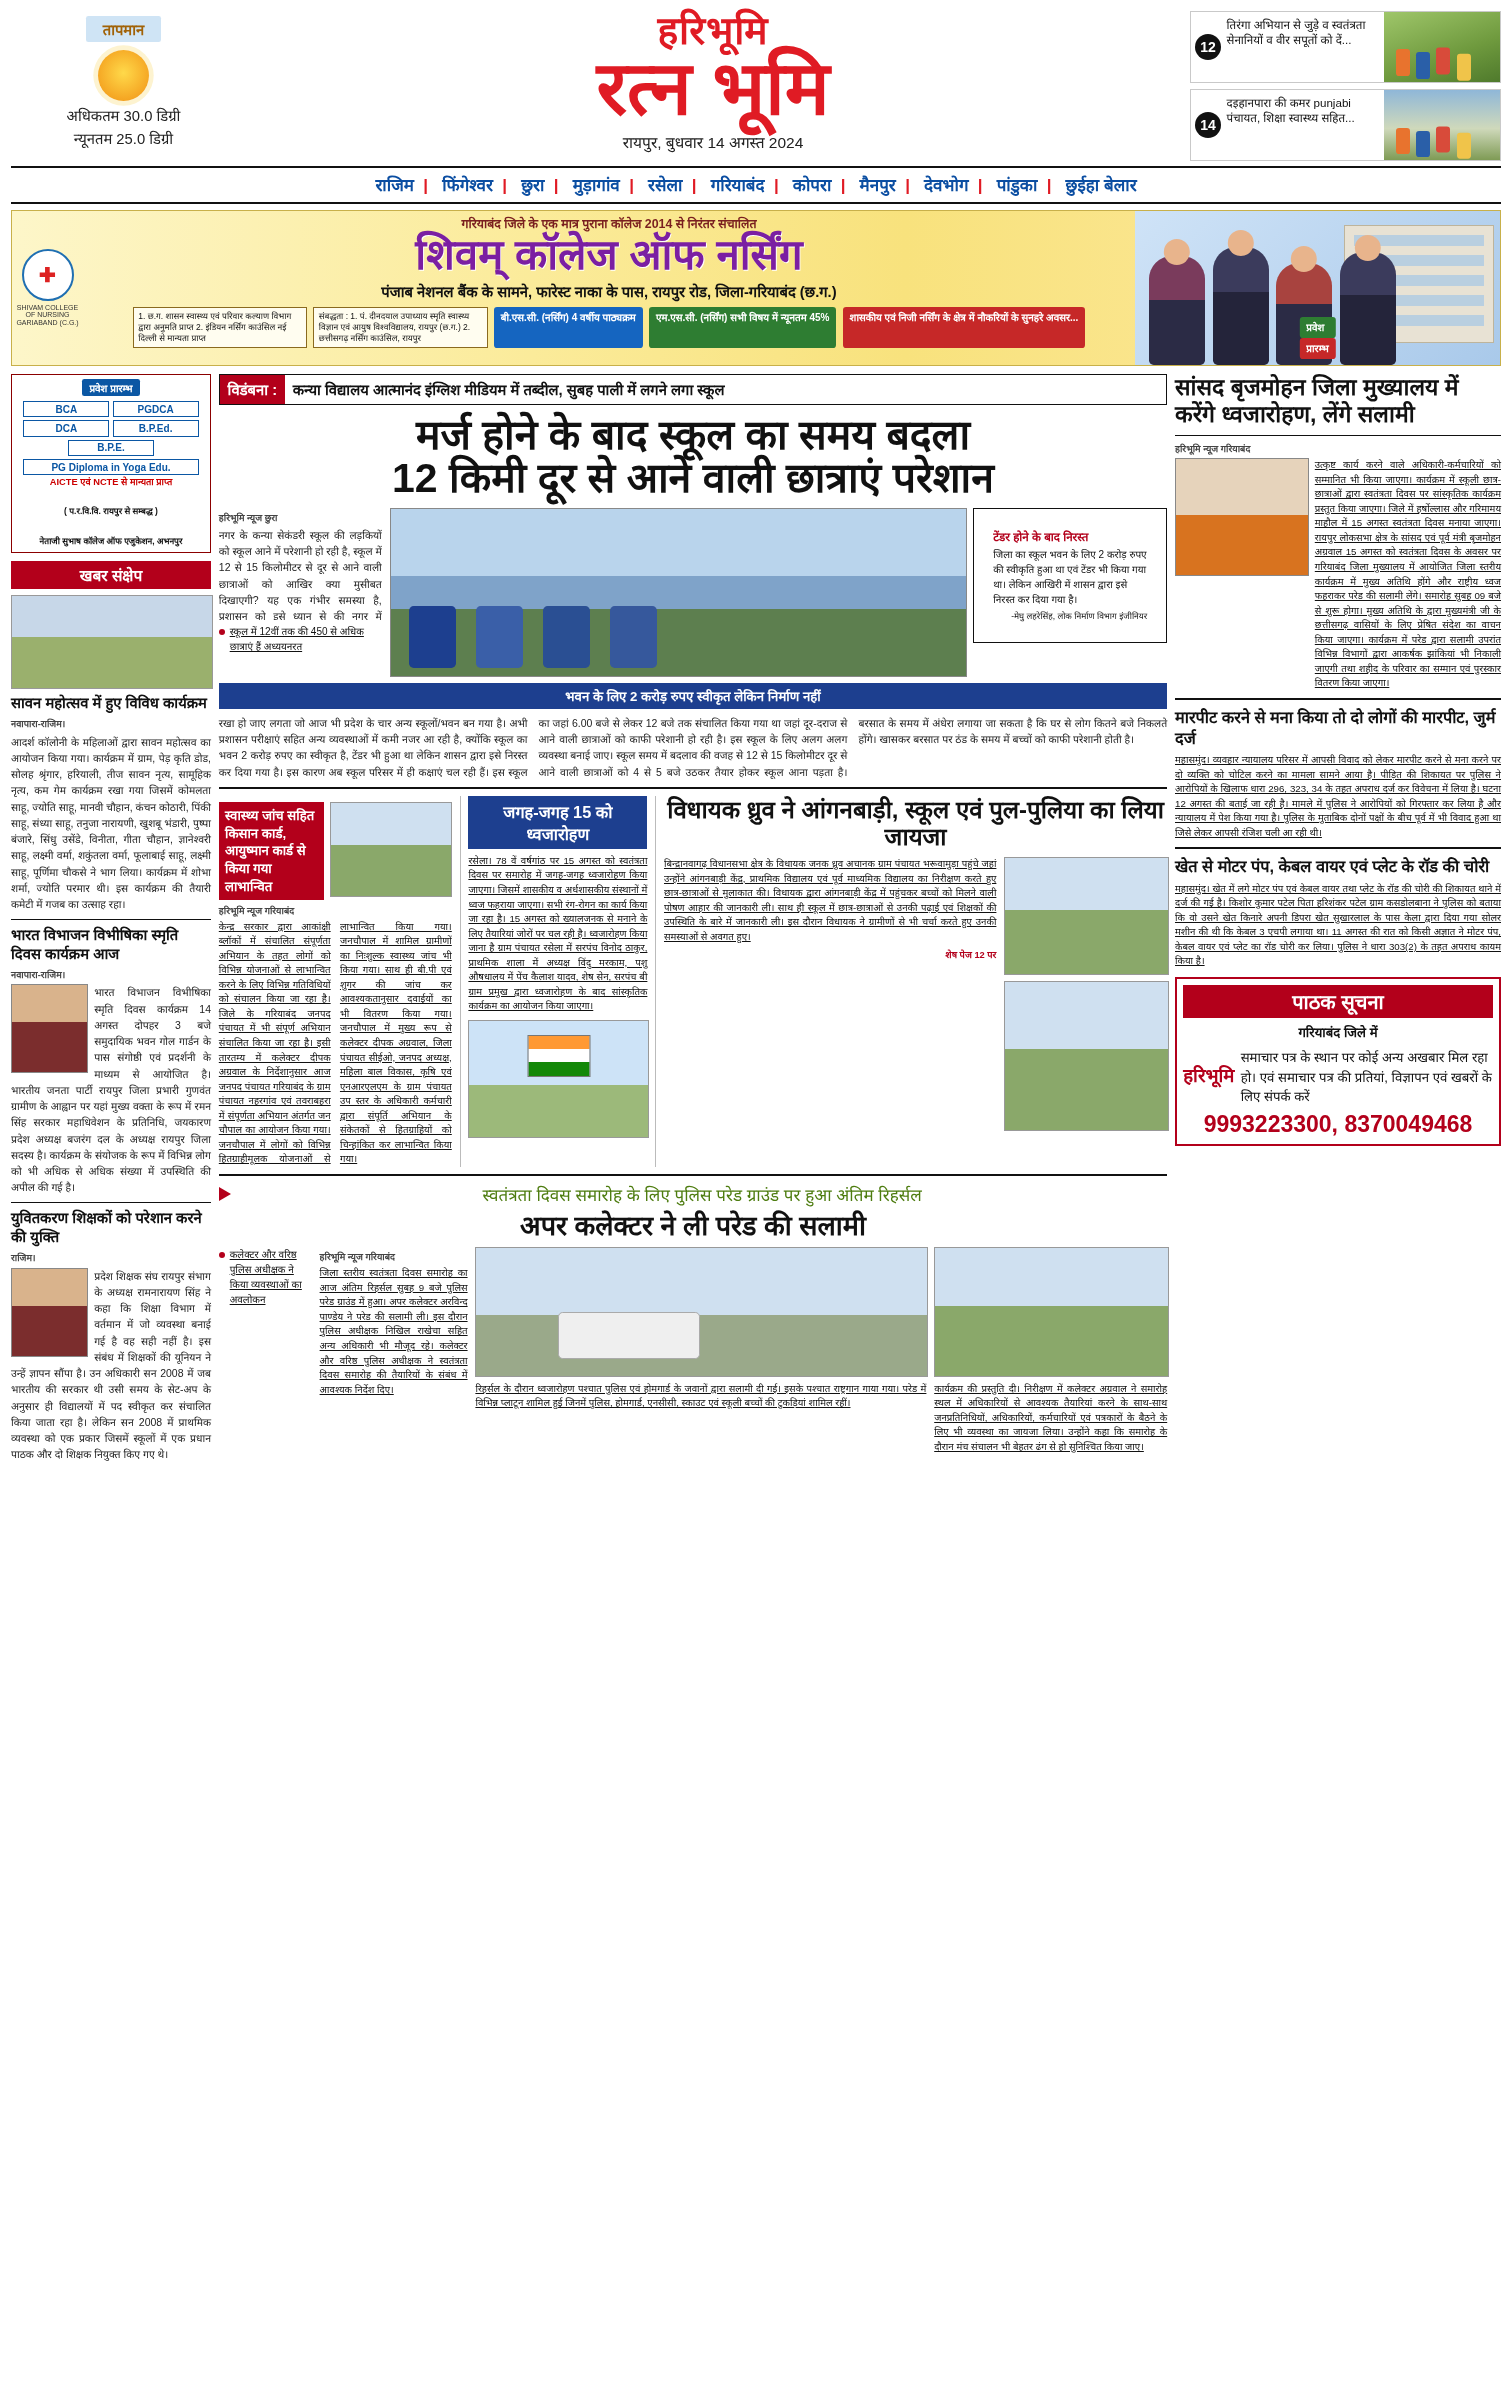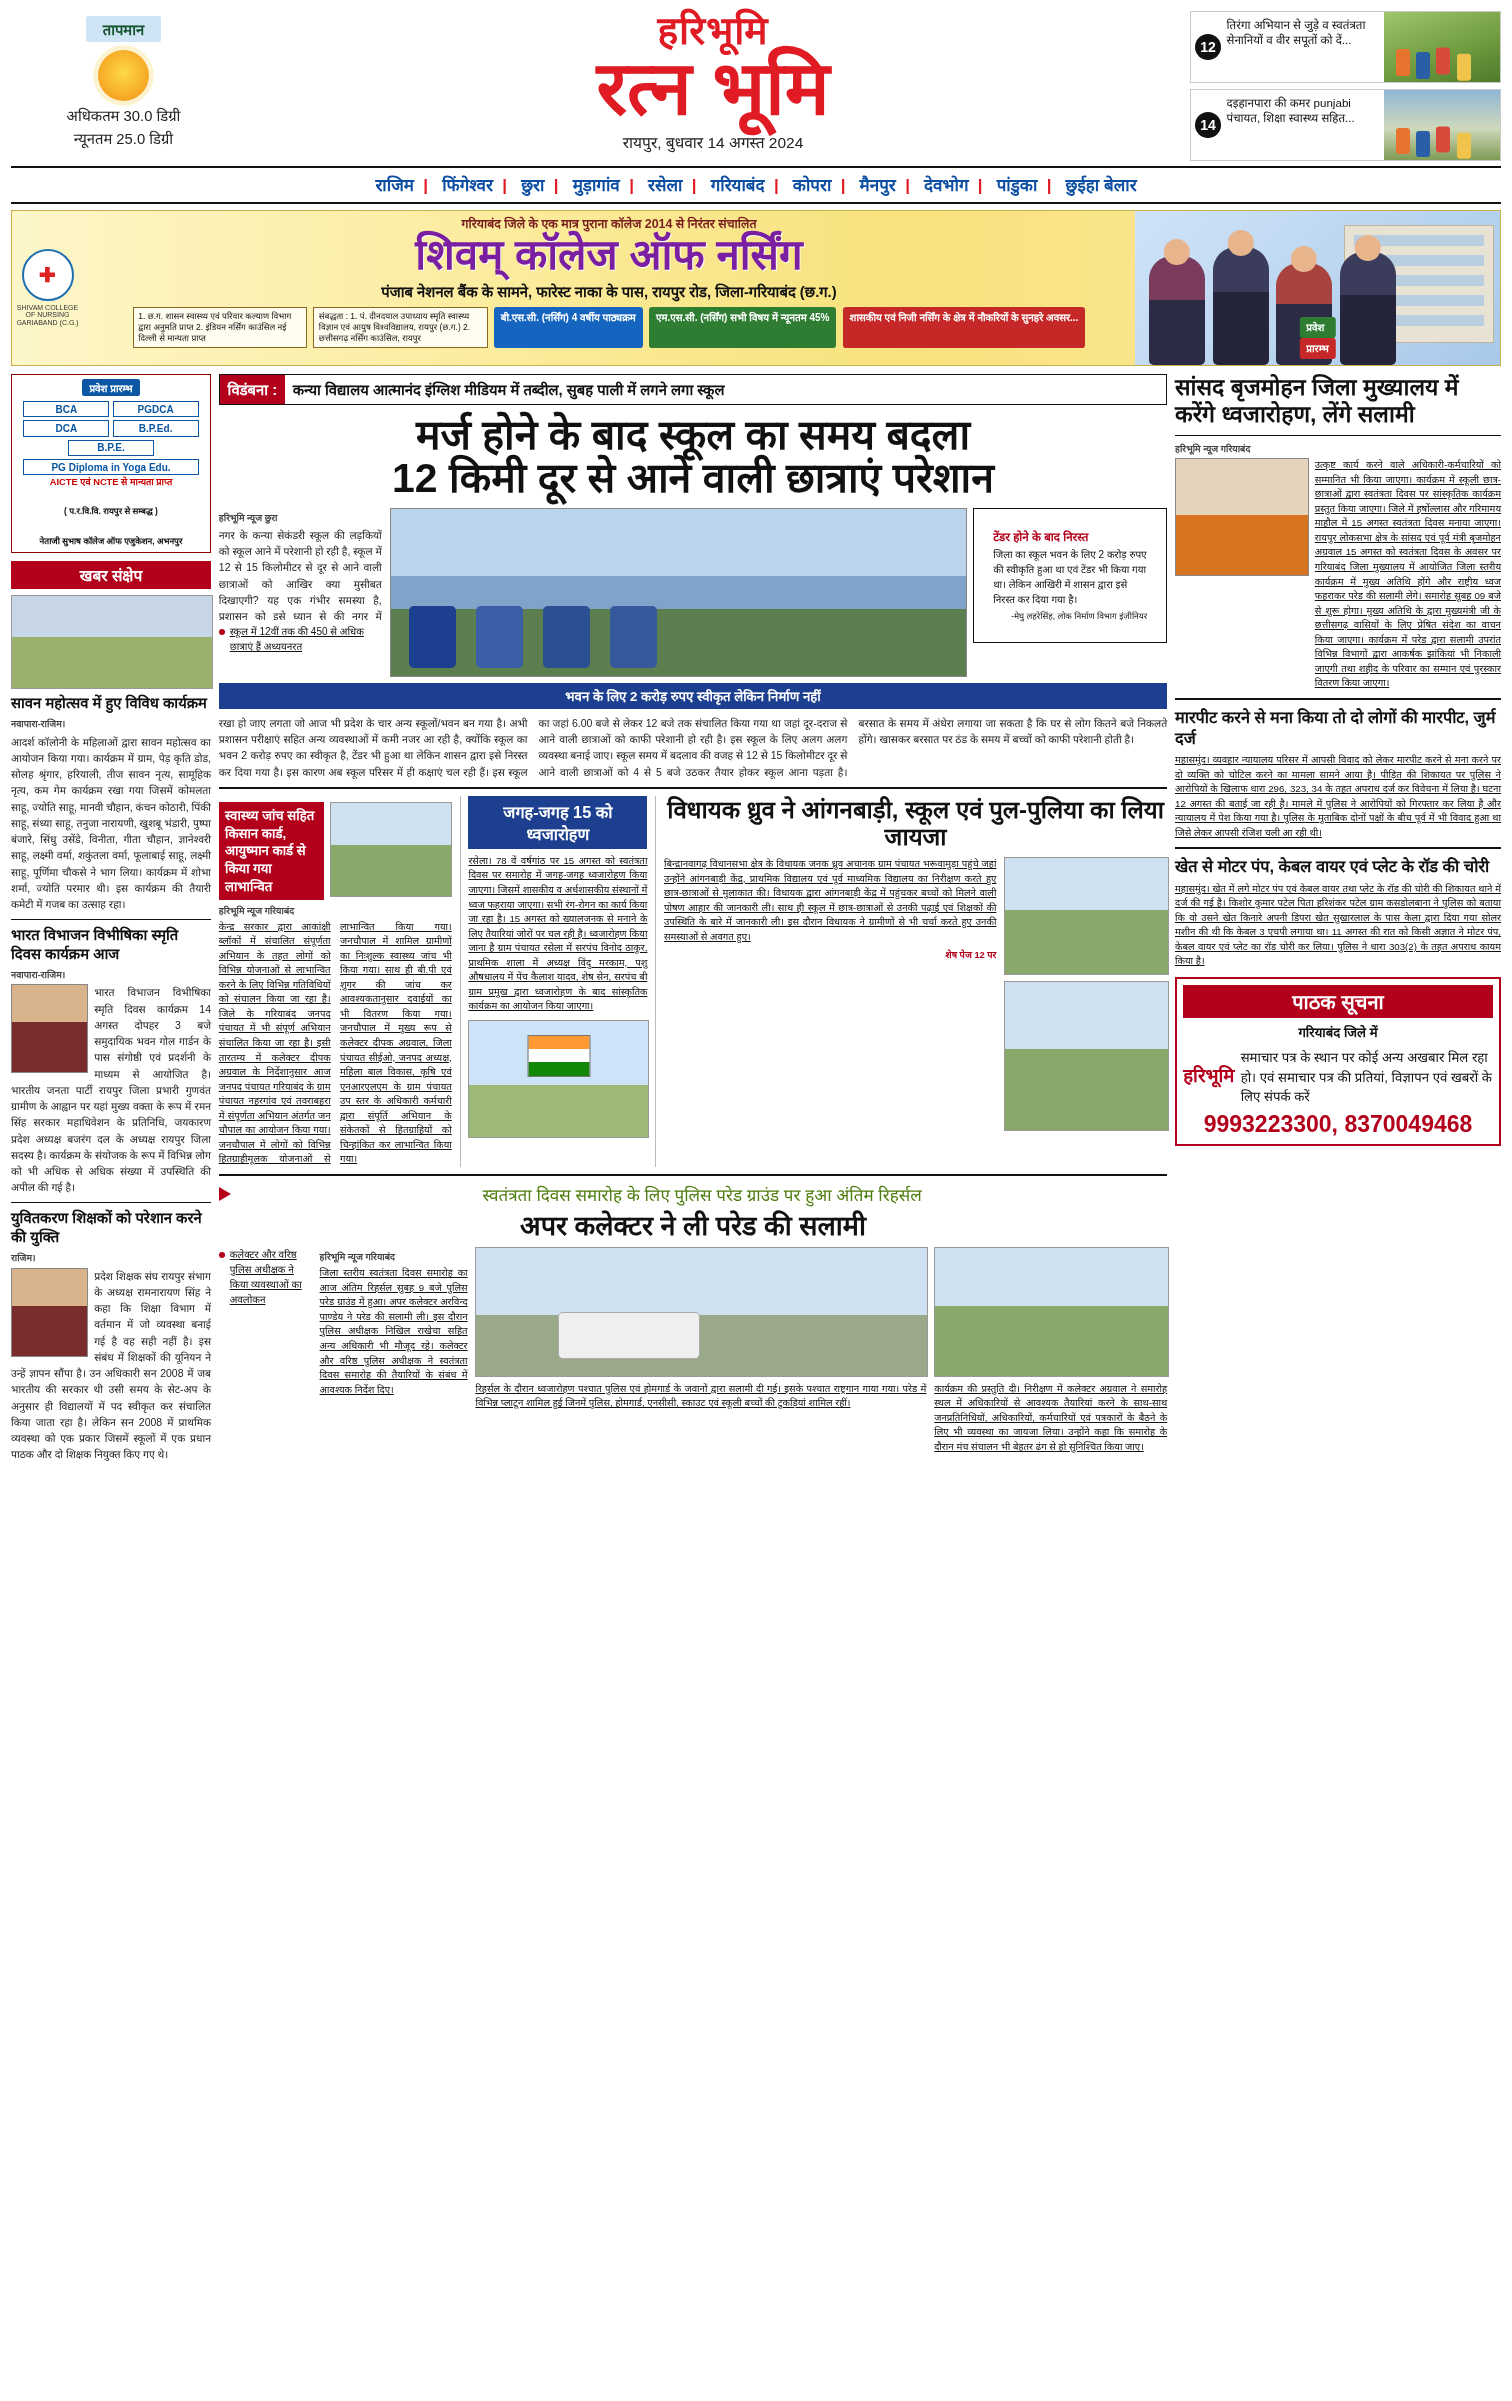--- a/index.html
+++ b/index.html
@@ -1,21 +1,21 @@
 <!DOCTYPE html>
 <html style="font-size:12.4px"><head>
 <meta charset="utf-8">
 <style>
   html,body{margin:0;padding:0;background:#fff;}
   body{width:1512px;font-family:"Liberation Sans",sans-serif;color:#111;}
   .page{width:1512px;box-sizing:border-box;padding:7.8px 11px;}
   
   .masthead{display:flex;align-items:flex-start;border-bottom:1.6px solid #111;padding-bottom:4.7px;}
   .mh-left{width:225px;text-align:center;padding-top:7.8px;}
-  .temp-badge{display:inline-block;background:#cfe4f5;color:#14532d;font-size:14.8px;font-weight:bold;padding:3.1px 17px;border-radius:2.3px;}
+  .temp-badge{display:inline-block;background:#cfe4f5;color:#a16207;font-size:14.8px;font-weight:bold;padding:3.1px 17px;border-radius:2.3px;}
   .sun{width:51px;height:51px;margin:7.8px auto 4.7px;border-radius:50%;background:radial-gradient(circle at 50% 45%,#ffd94a 0%,#f5a623 70%,#e08b10 100%);box-shadow:0 0 0 4.7px #fdf3d0;}
   .temp-line{font-size:14.8px;color:#222;margin:2.3px 0;}
   .mh-center{flex:1;text-align:center;padding-top:3.1px;}
   .logo-top{font-size:39px;font-weight:bold;color:#e01b24;letter-spacing:0.8px;line-height:1;}
   .logo-main{font-size:75px;font-weight:bold;color:#e01b24;line-height:1.02;}
   .logo-sub{font-size:15.5px;color:#222;margin-top:4.7px;}
   .mh-right{width:311px;display:flex;flex-direction:column;gap:6.2px;padding-top:3.1px;}
   .promo{display:flex;align-items:stretch;border:0.8px solid #c9c9c9;height:70px;overflow:hidden;}
   .promo-num{width:34px;background:#fff;display:flex;align-items:center;justify-content:center;}
   .promo-circle{width:26.4px;height:26.4px;border-radius:50%;background:#111;color:#fff;font-size:14px;font-weight:bold;display:flex;align-items:center;justify-content:center;}

